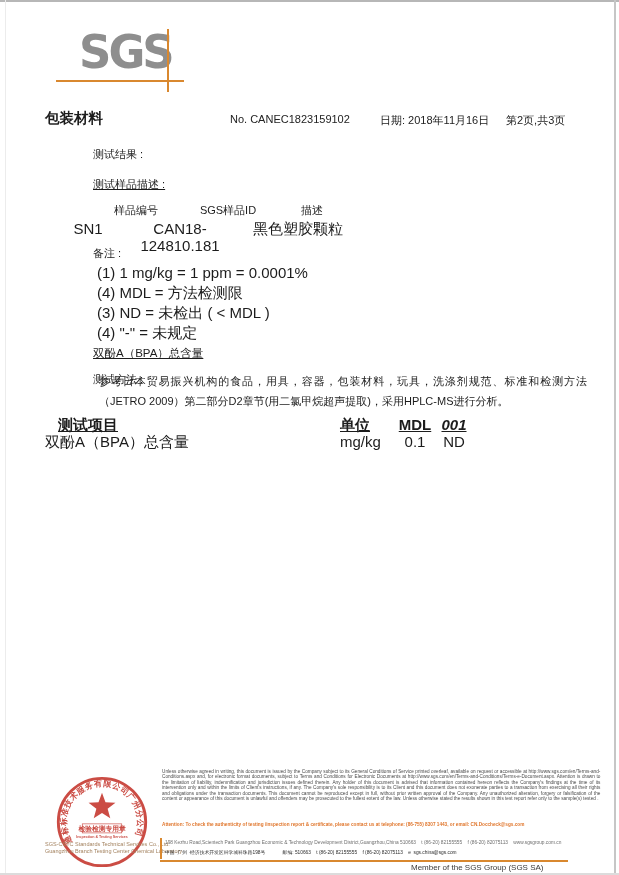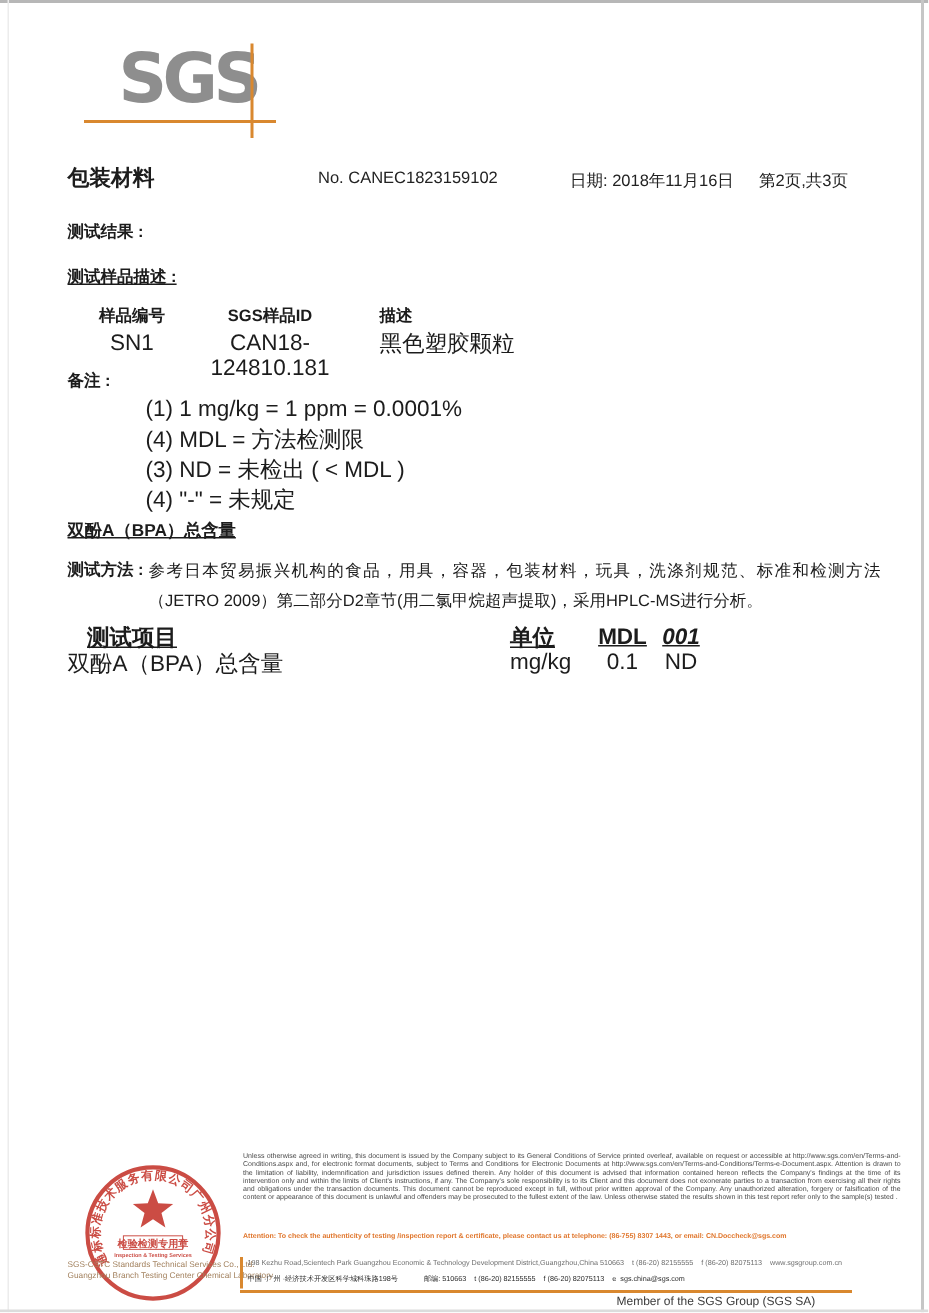--- a/index.html
+++ b/index.html
@@ -11,25 +11,25 @@
   .b-right{left:614px;top:0;width:2px;height:875px;background:#c6c6c6;}
   .b-left{left:5px;top:0;width:1px;height:875px;background:#ececec;}
   .b-bottom{left:0;top:873px;width:619px;height:2px;background:#dcdcdc;}
   
   .logo-text{left:79px;top:30px;font-family:"DejaVu Sans",sans-serif;font-weight:bold;font-size:45px;line-height:1;color:#8e8e8e;letter-spacing:-3px;transform:scaleY(1.02);}
   .logo-vline{left:167px;top:29px;width:2px;height:63px;background:#d9882f;}
   .logo-hline{left:56px;top:80px;width:128px;height:2px;background:#d9882f;}
   
   .report-title{left:45px;top:109px;font-size:14.5px;font-weight:bold;}
   .hdr{font-size:11px;color:#222;}
-  .report-no{left:212px;top:113px;}
+  .report-no{left:230px;top:113px;}
   .report-date{left:380px;top:113px;}
   .report-page{left:506px;top:113px;}
   
-  .lbl{font-size:11px;font-weight:bold;color:#1c1c1c;}
+  .lbl{font-size:11px;font-weight:normal;color:#1c1c1c;margin-left:48px;}
   .txt{font-size:15px;color:#1c1c1c;}
   .results-label{left:45px;top:147px;}
   .sample-heading{left:45px;top:177px;text-decoration:underline;}
   .s-c1{left:45px;width:86px;text-align:center;}
   .s-c2{left:130px;width:100px;text-align:center;}
   .s-c3{left:253px;}
   .s-hdr{top:203px;}
   .s-row{top:220px;}
   .remarks-label{left:45px;top:246px;}
   .rm0{top:264px;} .rm1{top:284px;} .rm2{top:304px;} .rm3{top:324px;}

